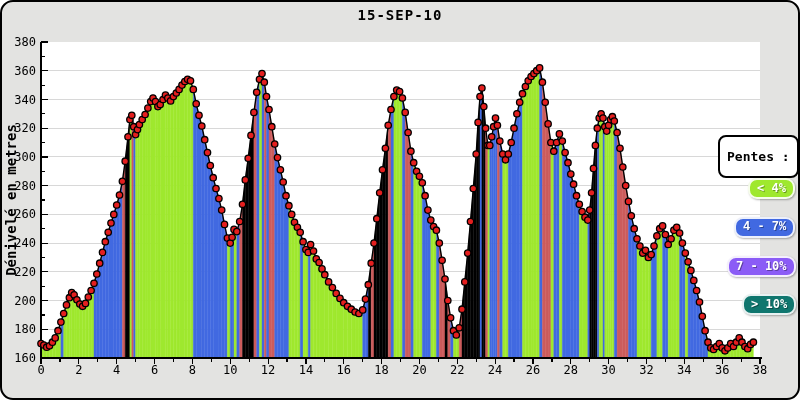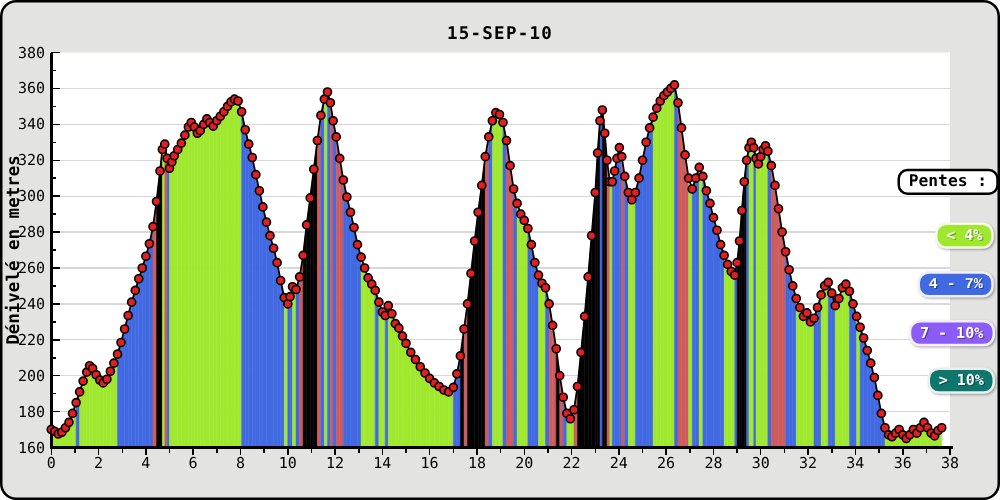--- a/index.html
+++ b/index.html
@@ -1,23 +1,23 @@
 <!DOCTYPE html>
 <html><head>
 <meta charset="utf-8">
 <style>
   html,body{margin:0;padding:0;background:#ffffff;}
   body{width:800px;height:400px;overflow:hidden;font-family:"DejaVu Sans Mono",monospace;position:relative;}
   .figure{position:absolute;left:0;top:0;width:800px;height:400px;}
   svg{position:absolute;left:0;top:0;}
   svg text{font-family:"DejaVu Sans Mono",monospace;fill:#000;}
-  .title{position:absolute;top:19px;left:0;width:800px;text-align:center;font-weight:bold;font-size:14px;letter-spacing:1px;color:#000;}
+  .title{position:absolute;top:7px;left:0;width:800px;text-align:center;font-weight:bold;font-size:14px;letter-spacing:1px;color:#000;}
   .xlabel{position:absolute;top:372px;left:400px;width:352px;text-align:right;font-weight:bold;font-size:14px;letter-spacing:1px;color:#000;margin-top:40px;}
   .ylabel{position:absolute;left:-84px;top:192px;width:190px;text-align:center;transform:rotate(-90deg);font-weight:bold;font-size:14px;color:#000;}
-  .legend-title{position:absolute;left:718px;top:135px;background:#ffffff;border:2px solid #000;border-radius:8px;padding:1px 7px;font-weight:bold;font-size:13px;color:#000;white-space:nowrap;}
+  .legend-title{position:absolute;left:718px;top:135px;background:#ffffff;border:2px solid #000;border-radius:8px;padding:12px 7px;font-weight:bold;font-size:13px;color:#000;white-space:nowrap;}
   .badge{position:absolute;color:#fff;font-weight:bold;font-size:12px;line-height:15px;border-radius:9px;padding:1px 7px;border:2px solid rgba(255,255,255,0.9);text-shadow:1px 1px 0 rgba(0,0,0,0.35);box-shadow:1px 1px 2px rgba(0,0,0,0.3);white-space:nowrap;}
   .badge0{left:748px;top:178px;}
   .badge1{left:734px;top:217px;font-family:Liberation Mono, monospace;}
   .badge2{left:727px;top:256px;}
   .badge3{left:742px;top:294px;}
 </style>
 </head>
 <body>
 
 <div class="figure">

